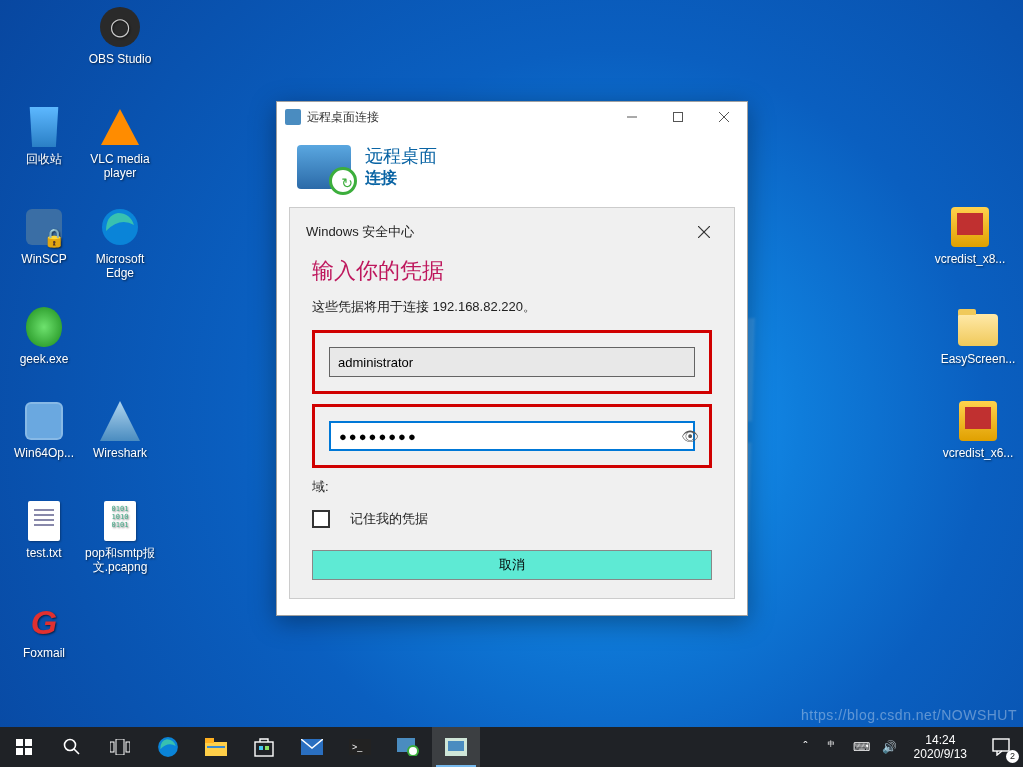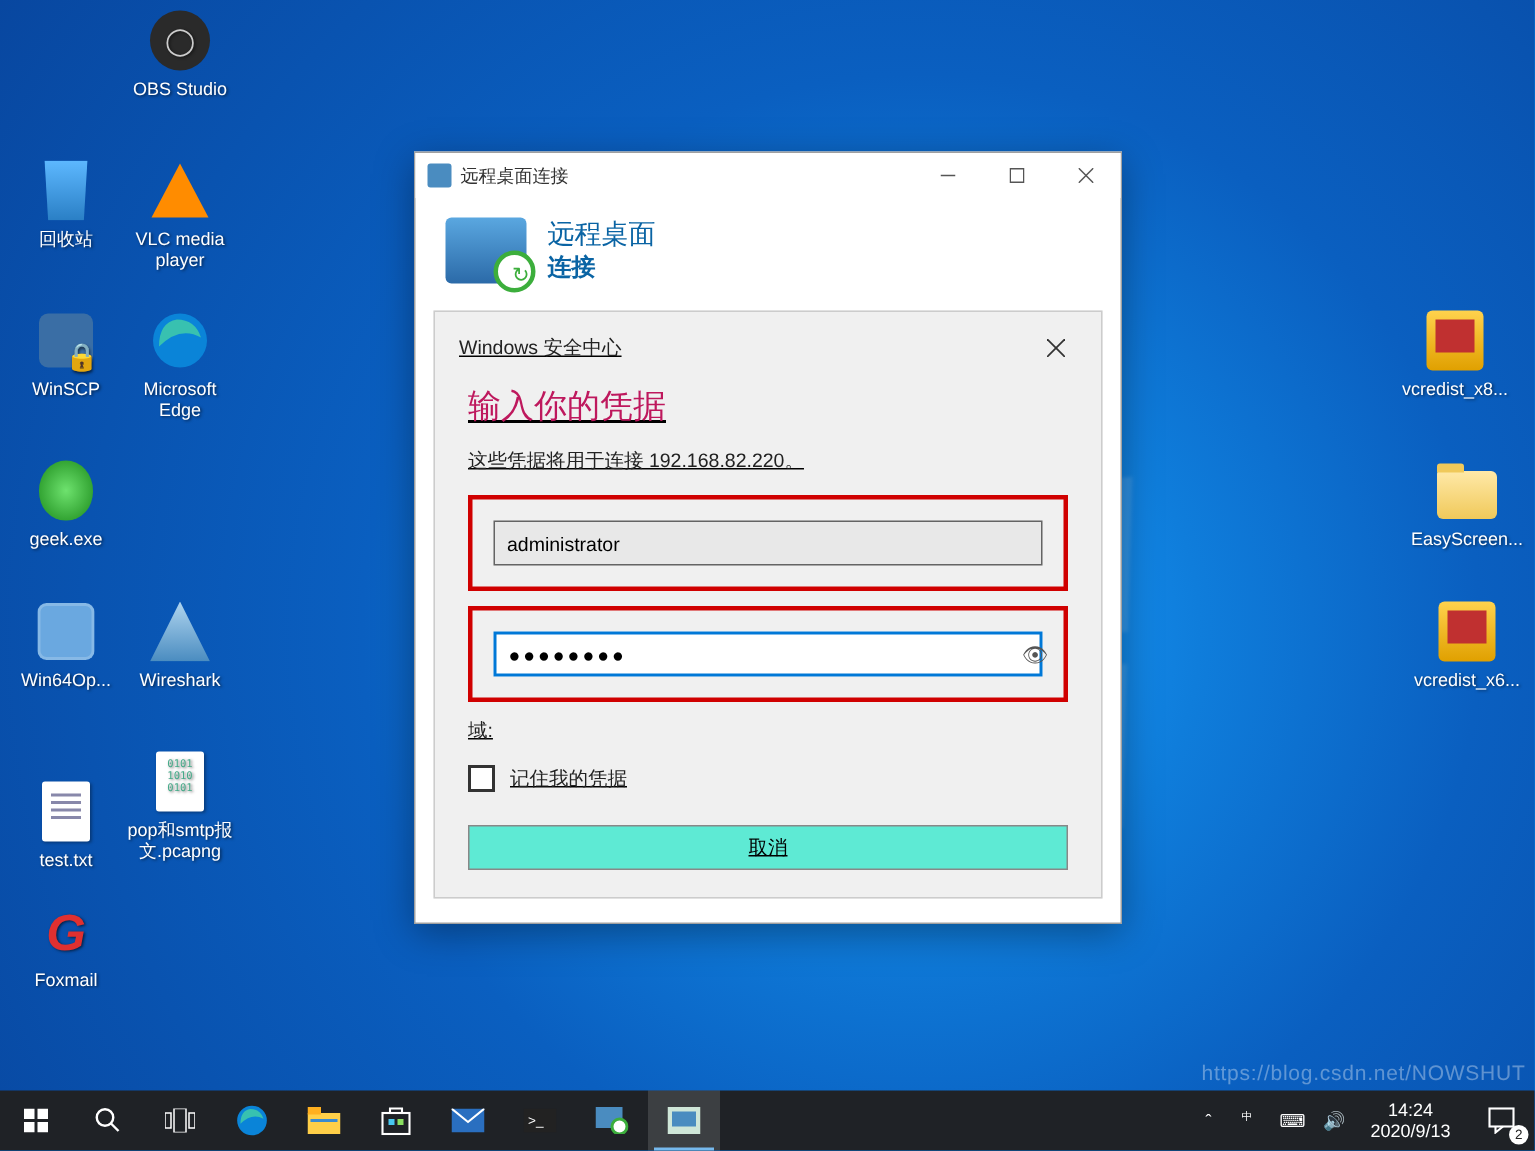--- a/index.html
+++ b/index.html
@@ -58,35 +58,35 @@
 .win-btn { width:46px; height:30px; display:flex; align-items:center; justify-content:center; color:#555; font-size:11px; cursor:pointer; }
 
 .rdp-header { display:flex; align-items:center; padding:12px 20px 18px 20px; }
 .rdp-header .monitor { width:54px; height:44px; background:linear-gradient(#5aa7e0,#2b6aa8); border-radius:4px; margin-right:14px; position:relative; }
 .rdp-header .monitor::after{ content:''; position:absolute; right:-6px; bottom:-6px; width:22px; height:22px; background:#fff; border:3px solid #3cae3c; border-radius:50%; }
 .rdp-header .monitor .arr { position:absolute; right:-2px; bottom:-2px; color:#3cae3c; font-size:14px; z-index:1; }
 .rdp-titles .l1 { color:#0a64a4; font-size:18px; }
 .rdp-titles .l2 { color:#0a64a4; font-size:16px; font-weight:600; }
 
 
-.sec-dlg { margin:0 12px 16px 12px; border:1px solid #ccc; background:#f0f0f0; padding:0;text-decoration:underline; }
+.sec-dlg { margin:0 12px 16px 12px; border:1px solid #ccc; background:#f0f0f0; padding:0; }
 .sec-head { display:flex; align-items:center; padding:10px 16px 0 16px; }
 .sec-head .t { flex:1; font-size:13px; color:#222; }
 .sec-close { width:28px; height:28px; display:flex; align-items:center; justify-content:center; cursor:pointer; font-size:14px; }
 .sec-body { padding:6px 22px 18px 22px; }
 .sec-h1 { font-size:22px; color:#be185d; margin:4px 0 12px 0; font-weight:400; }
 .sec-msg { font-size:13px; color:#222; margin-bottom:14px; }
 .cred-box { border:3px solid #d00000; padding:14px; margin-bottom:10px; }
 .cred-box input { width:100%; height:30px; border:1px solid #888; padding:0 8px; font-size:13px; outline:none; }
 .cred-box.user input { background:#e8e8e8; border:1px solid #646464; }
 .cred-box.pass { position:relative; }
 .cred-box.pass input { border:2px solid #0078d7; letter-spacing:2px; padding-right:34px; }
 .eye { position:absolute; right:10px; top:50%; transform:translateY(-50%); color:#555; font-size:14px; cursor:pointer; }
 .domain { font-size:13px; color:#222; margin:10px 0 14px 0; }
-.remember { display:flex; align-items:center; gap:10px; font-size:13px; color:#222; margin-bottom:22px; }
+.remember { display:flex; align-items:center; gap:20px; font-size:13px; color:#222; margin-bottom:22px; }
 .remember .cb { width:18px; height:18px; border:2px solid #333; background:#fff; cursor:pointer; }
 .dlg-btns { display:flex; gap:10px; }
 .dlg-btn { flex:1; height:30px; border:1px solid #888; background:#5eead4; font-size:13px; cursor:pointer; display:flex; align-items:center; justify-content:center; }
 .dlg-btn.ok { border:3px solid #d00000; background:#dcdcdc; }
 
 
 .taskbar { position:absolute; left:0; right:0; bottom:0; height:40px; background:#1f2226; display:flex; align-items:stretch; color:#fff; }
 .tb-item { width:48px; display:flex; align-items:center; justify-content:center; cursor:pointer; position:relative; }
 .tb-item.active { background:#ffffff22; }
 .tb-item.active::after { content:''; position:absolute; left:4px; right:4px; bottom:0; height:2px; background:#76b9ed; }
@@ -125,21 +125,21 @@
         <div class="g-lock"></div>
       </div>
       <div class="label">WinSCP</div>
     </div>
   <div class="icon" style="left:6px; top:400px">
       <div class="glyph">
         <div class="g-app"></div>
       </div>
       <div class="label">Win64Op...</div>
     </div>
-  <div class="icon" style="left:6px; top:520px">
+  <div class="icon" style="left:6px; top:500px">
       <div class="glyph">
         <div class="g-txt"></div>
       </div>
       <div class="label">test.txt</div>
     </div>
   <div class="icon" style="left:6px; top:600px">
       <div class="glyph">
         <div class="g-fox">G</div>
       </div>
       <div class="label">Foxmail</div>

